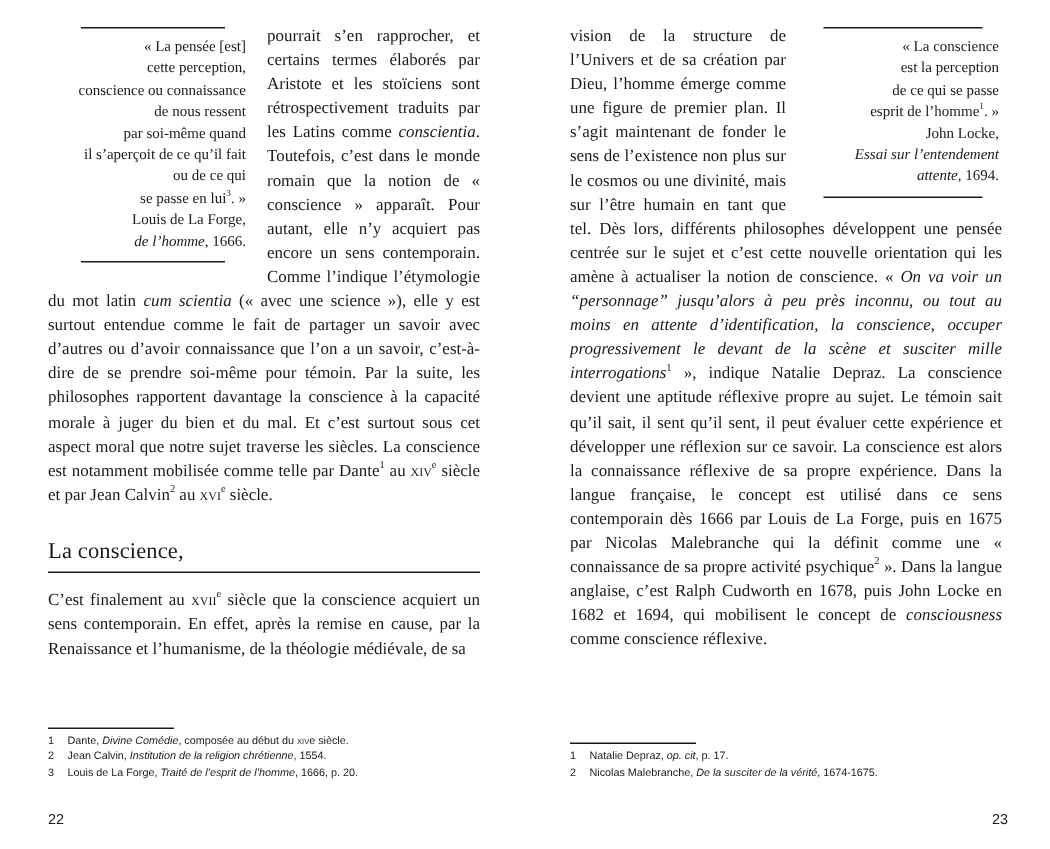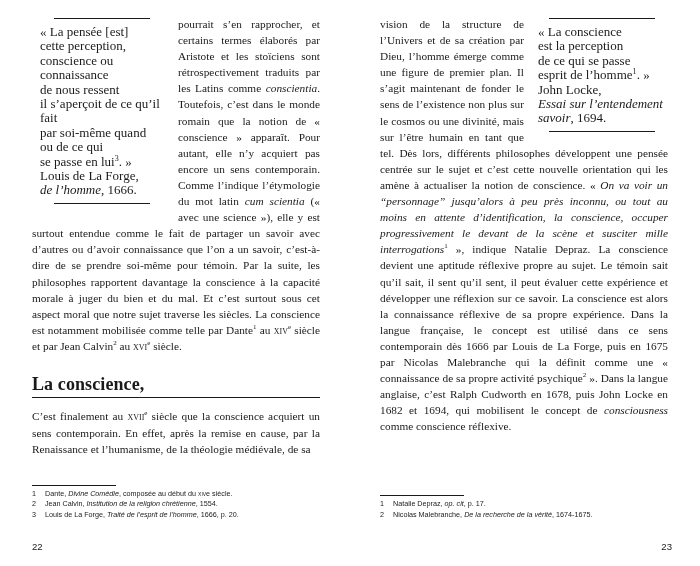--- a/index.html
+++ b/index.html
@@ -46,23 +46,23 @@
   i, em { font-style: italic; }
   .sc { font-variant: small-caps; }
   sup {
     font-size: 0.62em;
     vertical-align: super;
     line-height: 0;
   }
 
   
   .pullquote {
-    font-size: 13px;
+    font-size: 10px;
     line-height: 14.4px;
-    text-align: left;
+    text-align: right;
     color: #1a1a1a;
     box-sizing: border-box;
   }
   .pullquote .rule {
     height: 0;
     border-top: 1.1px solid #1a1a1a;
     margin: 0 auto;
   }
   .pullquote .rule.top { margin-bottom: 6px; }
   .pullquote .rule.bot { margin-top: 5px; }
@@ -80,23 +80,23 @@
 
   .pq-right {
     float: right;
     width: 128px;
     margin: 2px 2px 6px 14px;
   }
   .pq-right .rule { width: 106px; }
 
   
   h2.section-head {
-    font-size: 18px;
+    font-size: 15px;
     line-height: 17.5px;
-    font-weight: bold;
+    font-weight: normal;
     margin: 22px 0 0 0;
     padding: 0 0 4px 0;
     text-align: left;
     letter-spacing: 0.1px;
   }
   .head-rule {
     border-top: 1.1px solid #1a1a1a;
     height: 0;
     margin: 0 0 10px 0;
   }
@@ -149,22 +149,22 @@
   <div class="page page-left">
 
     <div class="text-col">
 
       <aside class="pullquote pq-left">
         <div class="rule top"></div>
         <span class="pq-line">« La pensée [est]</span>
         <span class="pq-line">cette perception,</span>
         <span class="pq-line">conscience ou connaissance</span>
         <span class="pq-line">de nous ressent</span>
+        <span class="pq-line">par soi-même quand</span>
         <span class="pq-line">il s’aperçoit de ce qu’il fait</span>
-        <span class="pq-line">par soi-même quand</span>
         <span class="pq-line">ou de ce qui</span>
         <span class="pq-line"><span>se passe en lui</span><sup>3</sup><span>. »</span></span>
         <span class="pq-attrib">Louis de La Forge,</span>
         <span class="pq-line"><i>de l’homme</i><span>, 1666.</span></span>
         <div class="rule bot"></div>
       </aside>
 
       <p class="body"><span>pourrait s’en rapprocher, et certains termes élaborés par Aristote et les stoïciens sont rétrospectivement traduits par les Latins comme </span><i>conscientia</i><span>. Toutefois, c’est dans le monde romain que la notion de « conscience » apparaît. Pour autant, elle n’y acquiert pas encore un sens contemporain. Comme l’indique l’étymologie du mot latin </span><i>cum scientia</i><span> (« avec une science »), elle y est surtout entendue comme le fait de partager un savoir avec d’autres ou d’avoir connaissance que l’on a un savoir, c’est-à-dire de se prendre soi-même pour témoin. Par la suite, les philosophes rapportent davantage la conscience à la capacité morale à juger du bien et du mal. Et c’est surtout sous cet aspect moral que notre sujet traverse les siècles. La conscience est notamment mobilisée comme telle par Dante</span><sup>1</sup><span> au </span><span class="sc">xiv</span><sup>e</sup><span> siècle et par Jean Calvin</span><sup>2</sup><span> au </span><span class="sc">xvi</span><sup>e</sup><span> siècle.</span></p>
 
       <div class="head-wrap">
@@ -204,37 +204,37 @@
     <div class="text-col">
 
       <aside class="pullquote pq-right">
         <div class="rule top"></div>
         <span class="pq-line">« La conscience</span>
         <span class="pq-line">est la perception</span>
         <span class="pq-line">de ce qui se passe</span>
         <span class="pq-line"><span>esprit de l’homme</span><sup>1</sup><span>. »</span></span>
         <span class="pq-attrib">John Locke,</span>
         <span class="pq-src">Essai sur l’entendement</span>
-        <span class="pq-line"><i>savoir</i><span>, 1694.</span></span>
+        <span class="pq-line"><i>attente</i><span>, 1694.</span></span>
         <div class="rule bot"></div>
       </aside>
 
       <p class="body"><span>vision de la structure de l’Univers et de sa création par Dieu, l’homme émerge comme une figure de premier plan. Il s’agit maintenant de fonder le sens de l’existence non plus sur le cosmos ou une divinité, mais sur l’être humain en tant que tel. Dès lors, différents philosophes développent une pensée centrée sur le sujet et c’est cette nouvelle orientation qui les amène à actualiser la notion de conscience. « </span><i>On va voir un “personnage” jusqu’alors à peu près inconnu, ou tout au moins en attente d’identification, la conscience, occuper progressivement le devant de la scène et susciter mille interrogations</i><sup>1</sup><span> », indique Natalie Depraz. La conscience devient une aptitude réflexive propre au sujet. Le témoin sait qu’il sait, il sent qu’il sent, il peut évaluer cette expérience et développer une réflexion sur ce savoir. La conscience est alors la connaissance réflexive de sa propre expérience. Dans la langue française, le concept est utilisé dans ce sens contemporain dès 1666 par Louis de La Forge, puis en 1675 par Nicolas Malebranche qui la définit comme une « connaissance de sa propre activité psychique</span><sup>2</sup><span> ». Dans la langue anglaise, c’est Ralph Cudworth en 1678, puis John Locke en 1682 et 1694, qui mobilisent le concept de </span><i>consciousness</i><span> comme conscience réflexive.</span></p>
     </div>
 
     <div class="footnotes">
       <div class="fn-rule"></div>
 
       <div class="fn">
         <span class="fn-num">1</span>
         <span class="fn-text"><span>Natalie Depraz, </span><i>op. cit</i><span>, p. 17.</span></span>
       </div>
 
       <div class="fn">
         <span class="fn-num">2</span>
-        <span class="fn-text"><span>Nicolas Malebranche, </span><i>De la recherche de la vérité</i><span>, 1674-1675.</span></span>
+        <span class="fn-text"><span>Nicolas Malebranche, </span><i>De la susciter de la vérité</i><span>, 1674-1675.</span></span>
       </div>
     </div>
 
     <div class="folio">23</div>
   </div>
 
 </div>
 
 </body></html>

